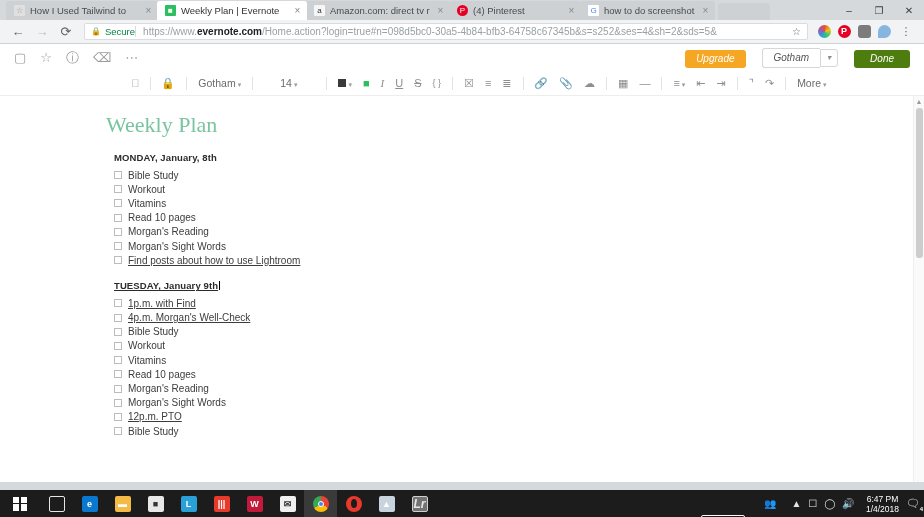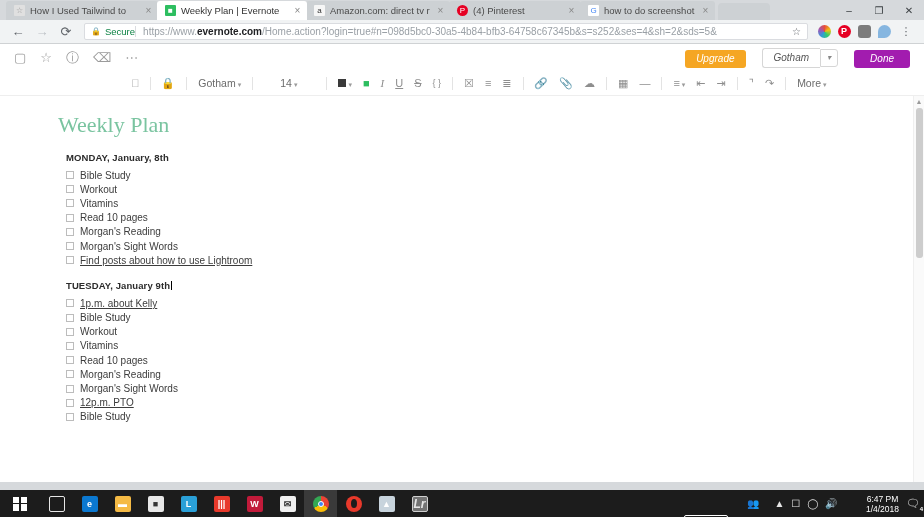--- a/index.html
+++ b/index.html
@@ -101,51 +101,51 @@
   .btn {
     font-size: 10px; border-radius: 3px; padding: 4px 11px;
     line-height: 1; white-space: nowrap;
   }
   .btn-upgrade { background: #f5a623; color: #fff; }
   .btn-share { background: #fff; color: #555; border: 1px solid #d6d6d6; border-right: none;
                border-top-right-radius: 0; border-bottom-right-radius: 0; }
   .btn-share-caret { background: #fff; color: #888; border: 1px solid #d6d6d6;
                border-top-left-radius: 0; border-bottom-left-radius: 0;
                padding: 4px 6px; font-size: 8px; }
-  .btn-done { background: #a21caf; color: #fff; padding: 4px 16px; }
+  .btn-done { background: #4d7c0f; color: #fff; padding: 4px 16px; }
 
   
   .formatbar {
     height: 25px; background: #fff;
     display: flex; align-items: center; padding-left: 132px;
     color: #9b9b9b; font-size: 11px;
     border-bottom: 1px solid #eee;
   }
   .fg { display: flex; align-items: center; }
   .fg > * { margin-right: 11px; }
   .vsep { width: 1px; height: 13px; background: #e3e3e3; margin-right: 11px; }
   .fi { color: #8e8e8e; font-size: 11px; line-height: 1; display: inline-block; }
   .fi.small { font-size: 9px; }
   .fdrop { color: #6b6b6b; font-size: 10.5px; }
   .caret { font-size: 7px; color: #9b9b9b; margin-left: 2px; }
   .swatch-black { display: inline-block; width: 8px; height: 8px; background: #3a3a3a; }
   .hl-green { color: #2dbe60; font-weight: bold; font-size: 11px; }
 
   
   .notewrap { position: relative; background: #fff; height: 386px; overflow: hidden; }
-  .note { padding: 16px 0 0 58px; }
+  .note { padding: 16px 0 0 106px; }
   .note-title {
     color: #7ac4a0; font-family: "Liberation Serif", serif;
     font-size: 22px; font-weight: normal; margin-bottom: 14px;
   }
   .day-head {
     font-size: 9.5px; font-weight: bold; color: #2b2b2b;
     letter-spacing: .1px; margin: 0 16px 5px 8px;
   }
-  .day-head.spaced { margin-top: 13px; }
+  .day-head.spaced { margin-top: 13px; text-decoration: underline; }
   .caretbar {
     display: inline-block; width: 1px; height: 9px;
     background: #000; vertical-align: -1px; margin-left: 1px;
   }
   .todo { display: flex; align-items: center; height: 14.2px; margin-left: 8px; }
   .cb {
     width: 8px; height: 8px; border: 1px solid #bcbcbc; background: #fff;
     margin-right: 6px; flex: 0 0 8px;
   }
   .todo-text { font-size: 10px; color: #3c3c3c; white-space: nowrap; }
@@ -389,21 +389,25 @@
               <span class="cb"></span>
               <span class="todo-text">Morgan's Sight Words</span>
             </div>
             <div class="todo">
               <span class="cb"></span>
               <span class="todo-text link sp-red">Find posts about how to use Lightroom</span>
             </div>
             <div class="day-head spaced">TUESDAY, January 9th<span class="caretbar"></span></div>
             <div class="todo">
               <span class="cb"></span>
-              <span class="todo-text link sp-red">1p.m. about Kelly</span>
+              <span class="todo-text link sp-red">1p.m. with Find</span>
+            </div>
+            <div class="todo">
+              <span class="cb"></span>
+              <span class="todo-text link sp-red">4p.m. Morgan's Well-Check</span>
             </div>
             <div class="todo">
               <span class="cb"></span>
               <span class="todo-text">Bible Study</span>
             </div>
             <div class="todo">
               <span class="cb"></span>
               <span class="todo-text">Workout</span>
             </div>
             <div class="todo">
@@ -497,20 +501,20 @@
     <div class="tray">
       <div class="battery">
         <span class="fill"></span>
         <span class="pct">16%</span>
       </div>
       <span class="tg" style="margin-left:12px;">👥</span>
       <span class="tg" style="margin-left:8px;">▲</span>
       <span class="tg">☐</span>
       <span class="tg">◯</span>
       <span class="tg">🔊</span>
-      <div class="clock" style="margin-left:21px;">
+      <div class="clock" style="margin-left:4px;">
         <div>6:47 PM</div>
         <div>1/4/2018</div>
       </div>
       <span class="notifbadge">🗨<b>4</b></span>
     </div>
   </div>
 </div>
 
 </body></html>

